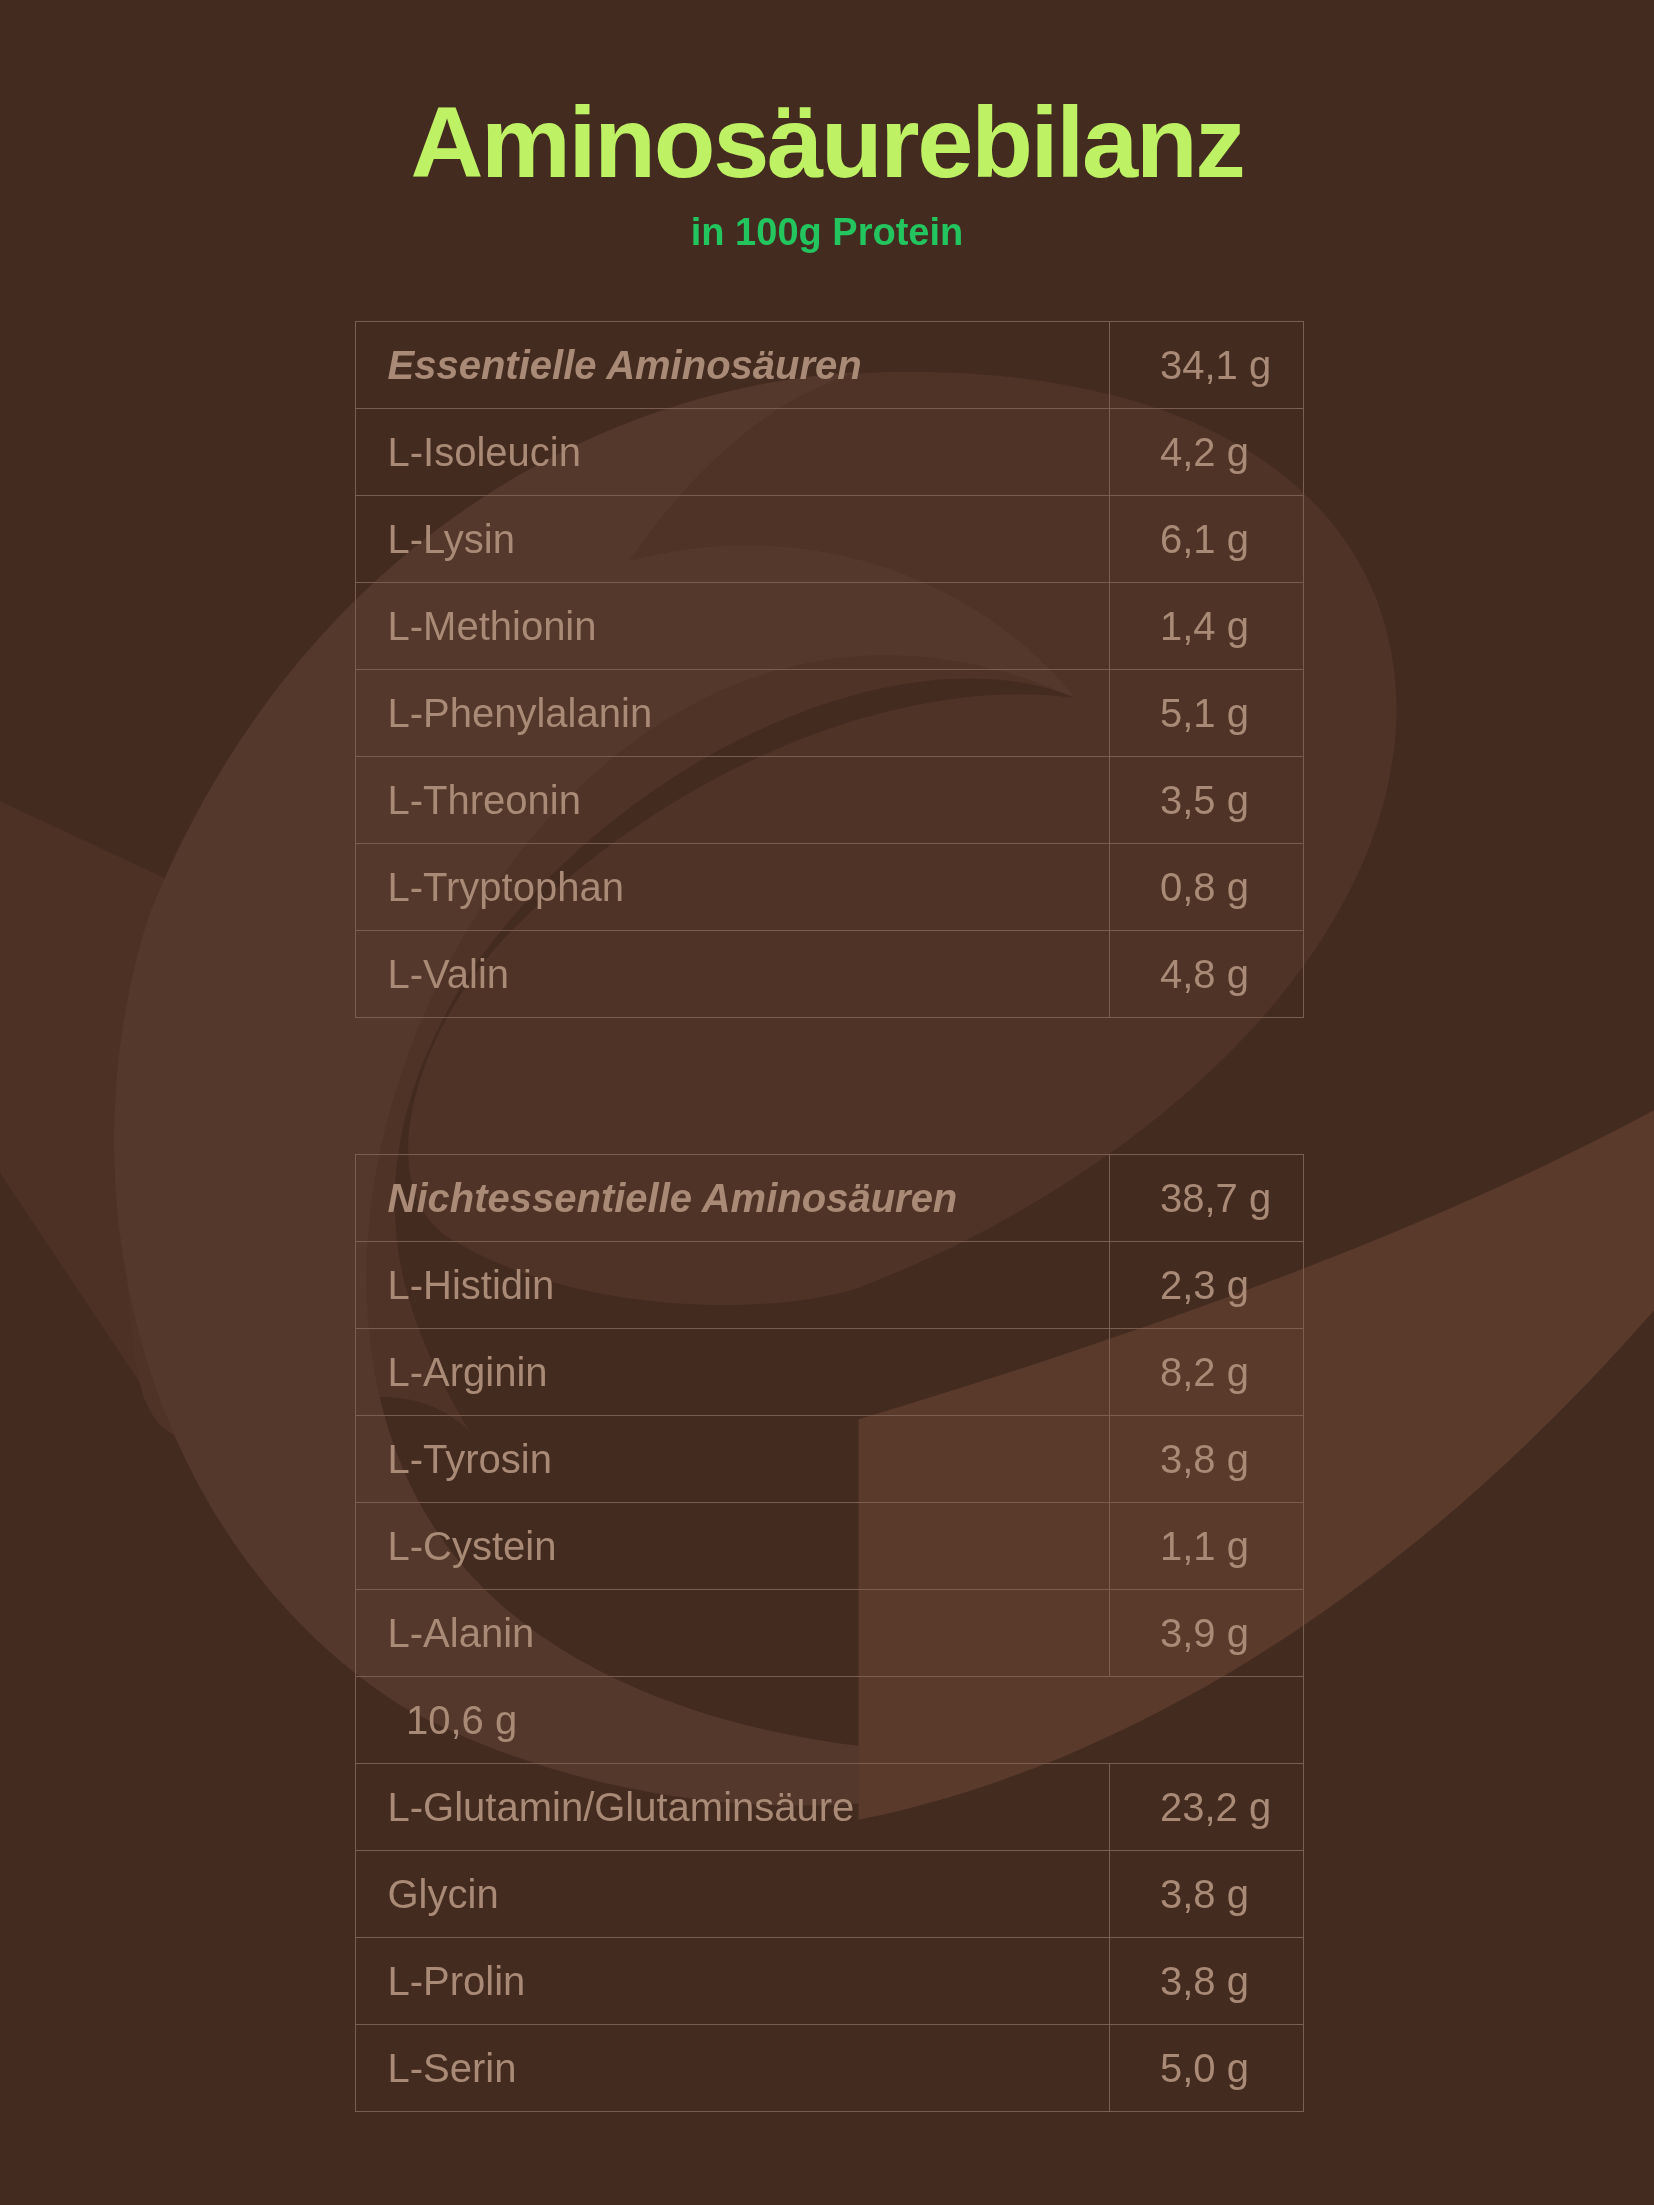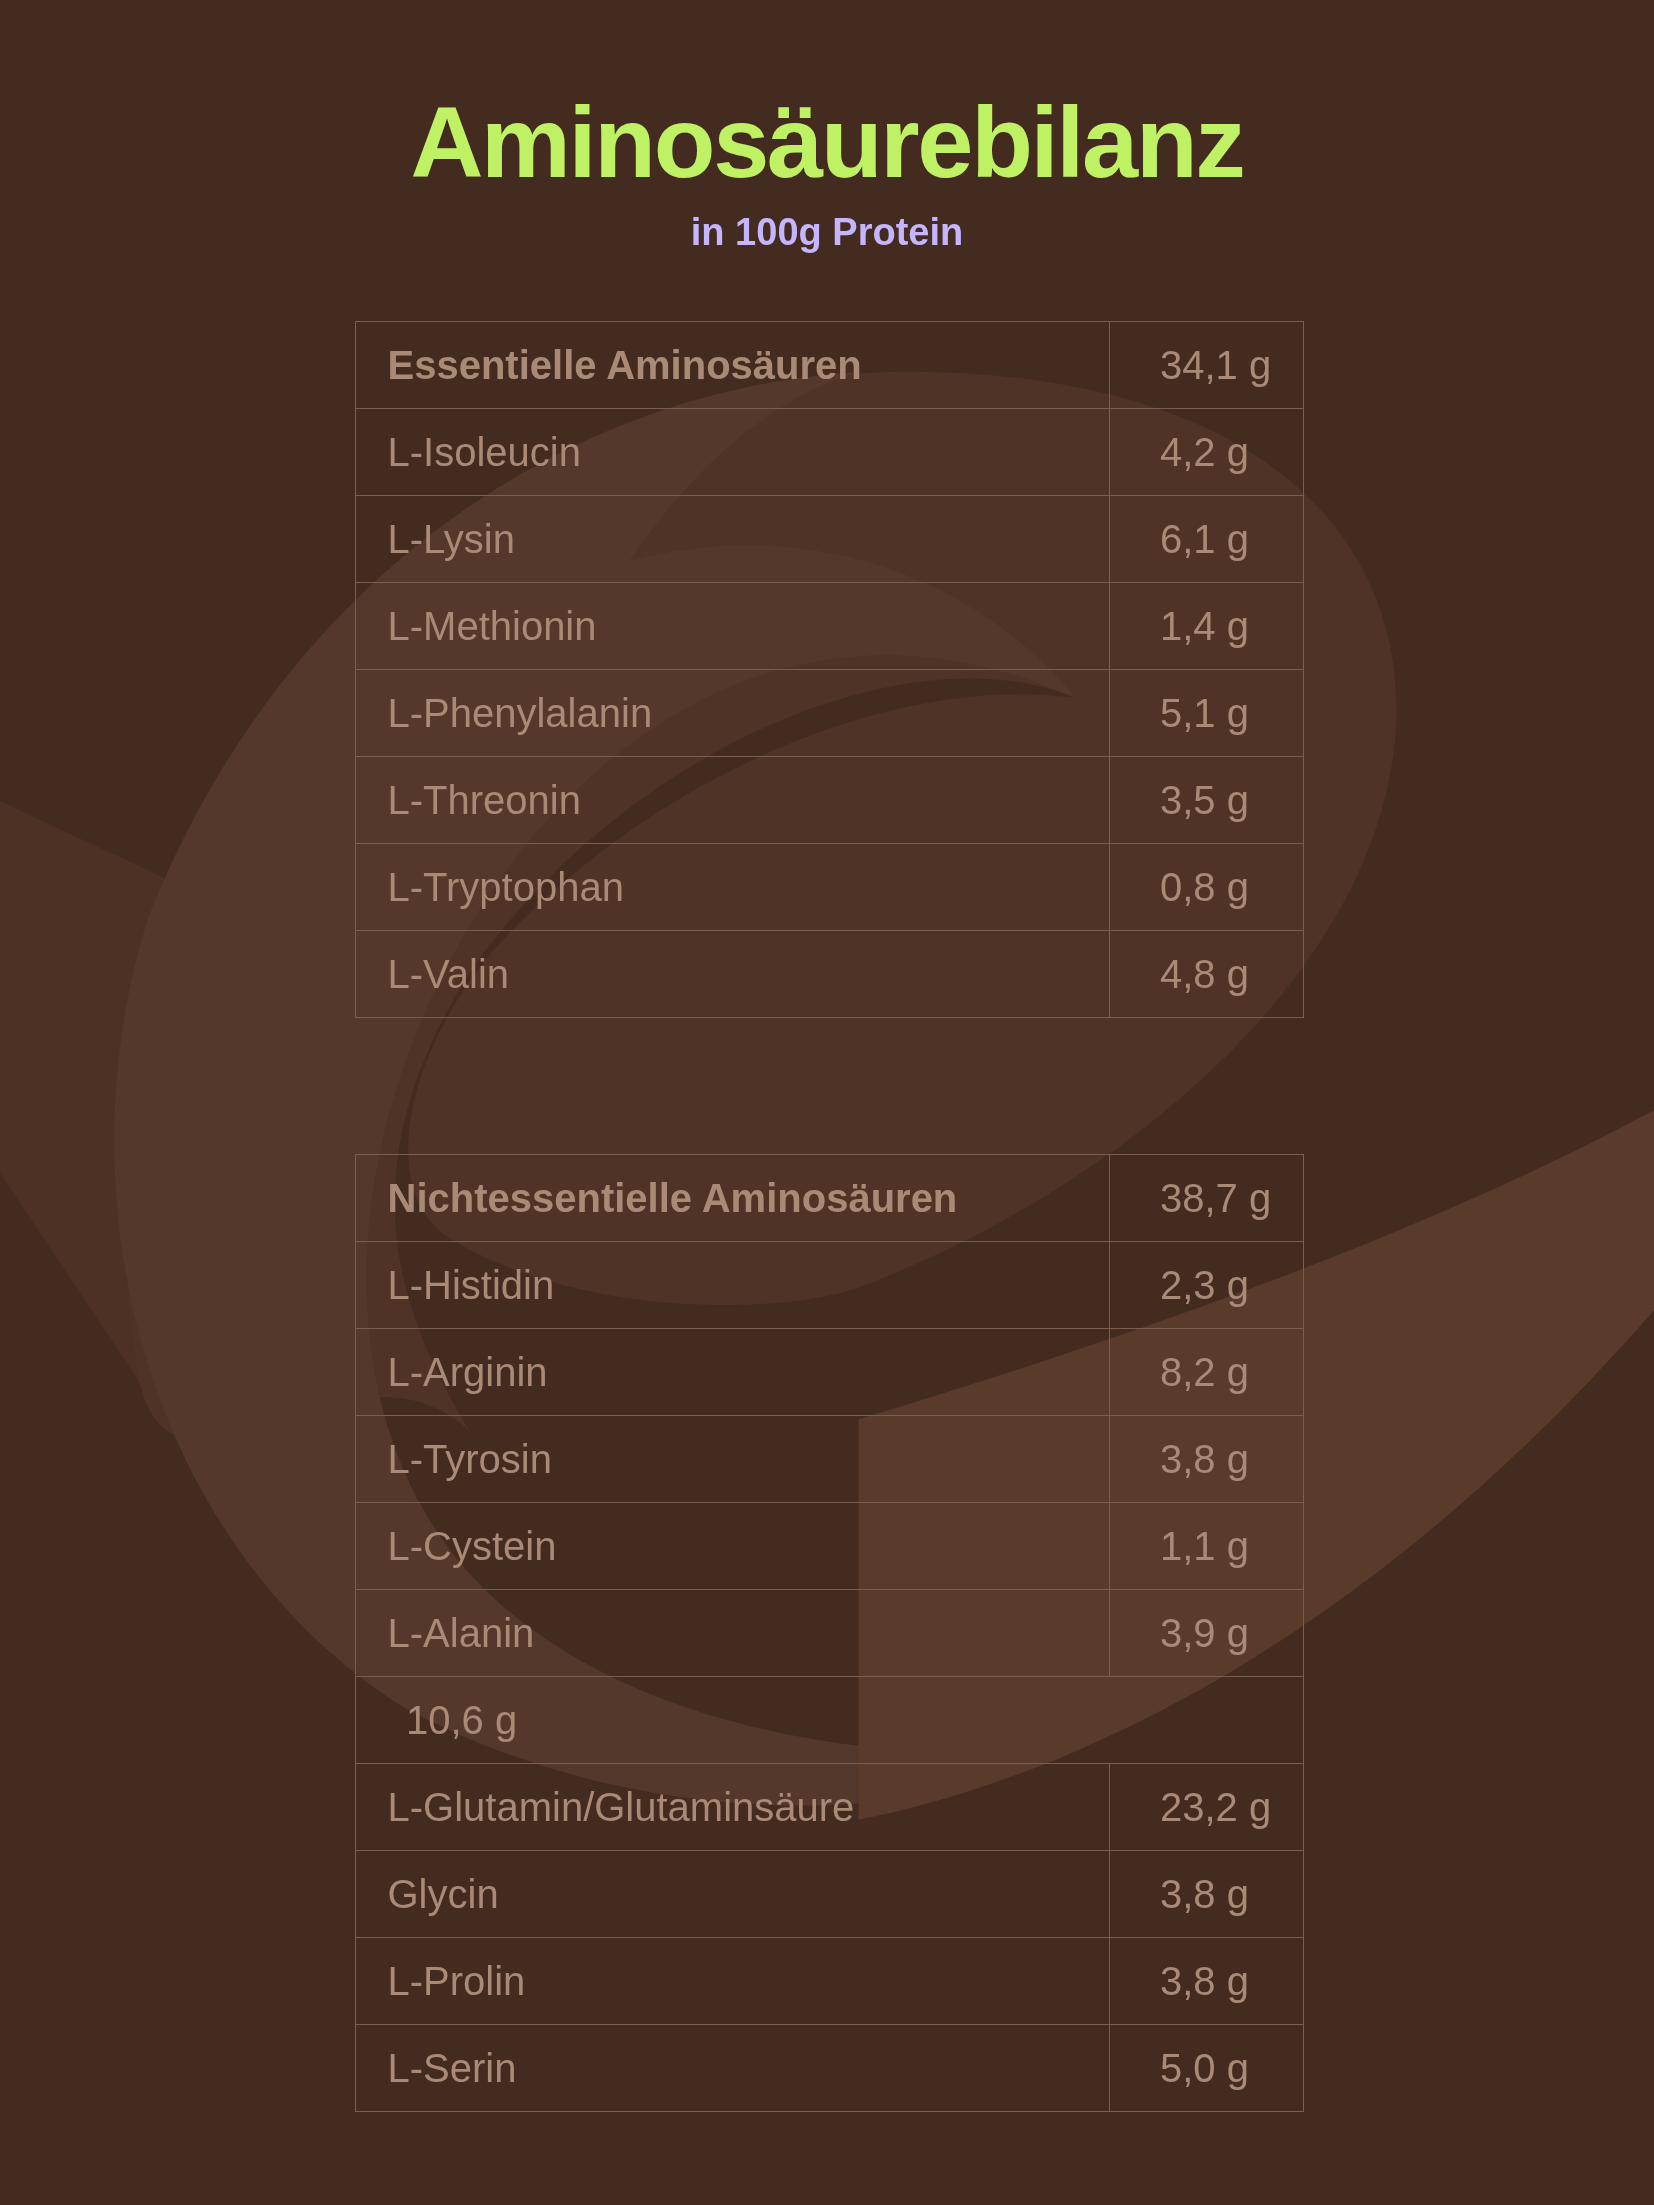--- a/index.html
+++ b/index.html
@@ -2,28 +2,28 @@
 <html style="font-size:9.2px"><head>
 <meta charset="utf-8">
 <style>
   html, body { margin:0; padding:0; }
   body { width:1654px; height:2205px; background:#442b20; position:relative; overflow:hidden;
          font-family:"Liberation Sans", "DejaVu Sans", sans-serif; color:#a88a76; }
   .bg { position:absolute; left:0; top:0; width:1654px; height:2205px; }
   .title { position:absolute; left:0; width:1654px; top:85px; text-align:center;
            font-size:101px; font-weight:bold; letter-spacing:-2.3px; line-height:114px; color:#bef264; }
   .subtitle { position:absolute; left:0; width:1654px; top:206px; text-align:center;
-              font-size:38px; font-weight:bold; line-height:52px; color:#c4b5fd; }
+              font-size:38px; font-weight:bold; line-height:52px; color:#22c55e; }
   .tbl { position:absolute; left:355px; width:949px; border-top:1.7px solid #7a5e50;
          border-left:1.7px solid #7a5e50; border-right:1.7px solid #7a5e50; box-sizing:border-box; }
   .row { display:flex; height:87px; border-bottom:1.7px solid #7a5e50; box-sizing:border-box; }
   .cell-name { width:754px; box-sizing:border-box; padding-left:31.5px; border-right:1.7px solid #7a5e50;
                display:flex; align-items:center; font-size:40px; }
   .cell-val { flex:1; box-sizing:border-box; padding-left:50px; display:flex; align-items:center; font-size:40px; }
-  .row.head .cell-name, .row.head .cell-val.bold { font-weight:bold; }
+  .row.head .cell-name, .row.head .cell-val.bold { font-weight:bold;font-style:italic; }
   .row.head .cell-val { font-weight:normal; }
 </style>
 </head>
 <body>
 
 <svg class="bg" viewBox="0 0 2890 3853" xmlns="http://www.w3.org/2000/svg">
 
   <path d="M0,1400 L300,1540 L640,1680 L400,2650 L0,2050 Z" fill="#4c3124"></path>
 
   <path d="M1550,650 C2150,640 2450,900 2440,1260 C2420,1700 1950,2080 1500,2250 C1350,2300 1000,2300 780,2160 C650,2070 720,1800 900,1620 C1200,1320 1600,1180 1880,1220 C1600,1100 1100,1300 820,1700 C600,2050 700,2300 820,2500 C600,2300 300,2700 240,2400 C160,1900 300,1400 700,1000 C950,760 1250,660 1550,650 Z" fill="#4f3327"></path>

